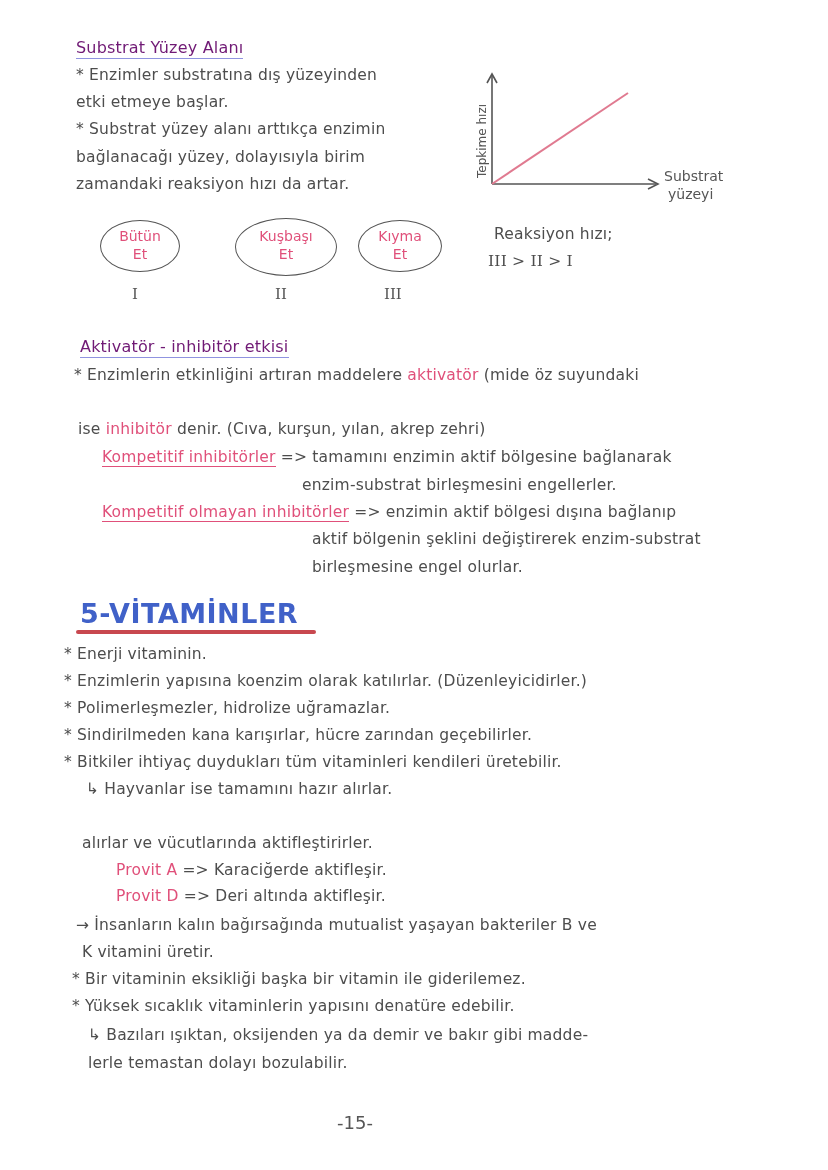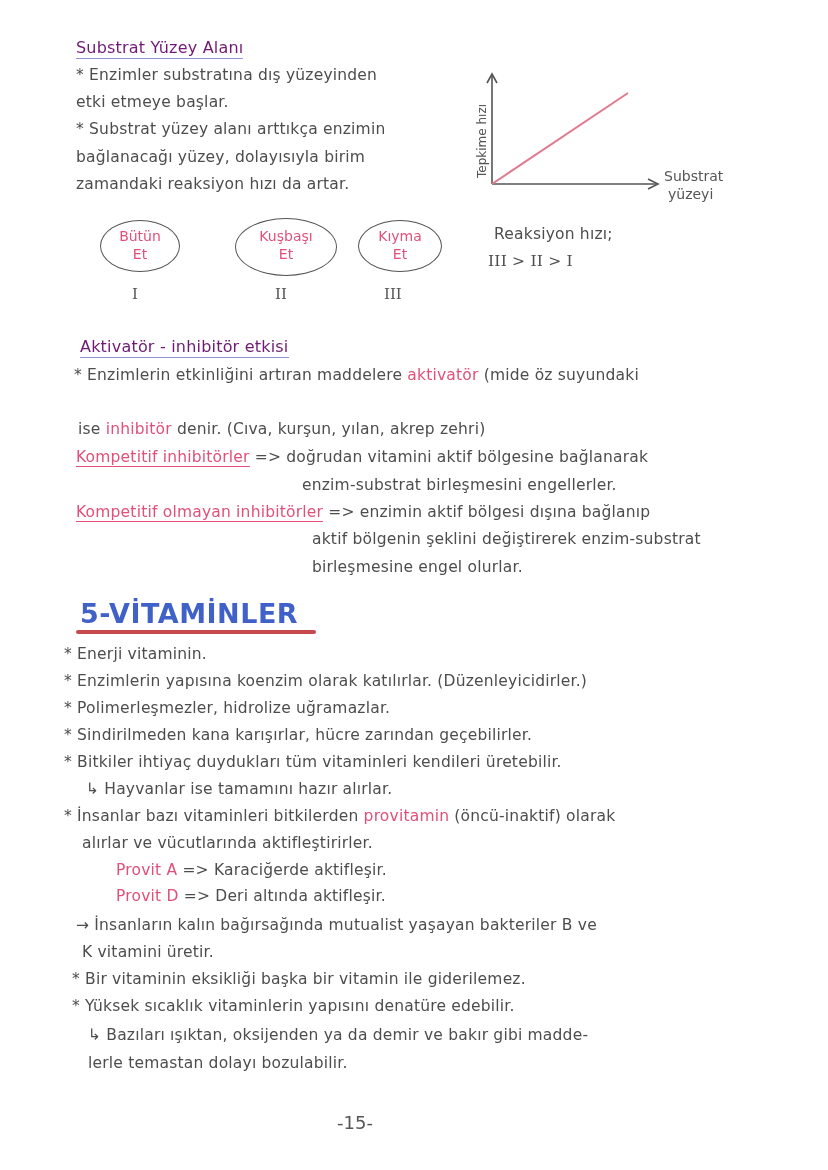--- a/index.html
+++ b/index.html
@@ -6,21 +6,21 @@
   body {
     width: 828px; height: 1170px; background: #ffffff; position: relative;
     overflow: hidden; color: #4a4a4a;
     font-family: "DejaVu Sans", sans-serif;
   }
   .page { position: absolute; inset: 0; }
   .t { position: absolute; white-space: nowrap; font-size: 15.5px; letter-spacing: 0.2px; color: #4d4d4d; }
   .heading { color: #701a75; font-size: 16px; }
   .heading-ul { border-bottom: 1.5px solid #8f93e0; padding-bottom: 1px; }
   .pink { color: #e0507a; }
-  .pink-ul { border-bottom: 1.5px solid #e0507a; }
+  .pink-ul { border-bottom: 1.5px solid #e0507a; margin-left: 26px; }
   .big-title {
     position: absolute; left: 80px; top: 598px; font-family: "DejaVu Sans", sans-serif;
     font-weight: bold; font-size: 27px; color: #4061c8; letter-spacing: 0.5px;
   }
   .big-title-ul { position: absolute; left: 76px; top: 630px; width: 240px; height: 4px; background: #c8484f; border-radius: 2px; }
   .ellipse { position: absolute; border: 1.6px solid #555; border-radius: 50%; }
   .ellipse .lbl { position: absolute; left: 0; right: 0; text-align: center; color: #e0507a; font-size: 14px; line-height: 17px; }
   .roman { position: absolute; font-family: "DejaVu Serif", serif; font-size: 15px; color: #555; }
   .page-num { position: absolute; left: 337px; top: 1112px; font-size: 18px; color: #555; }
   svg text { font-family: "DejaVu Sans", sans-serif; }
@@ -73,43 +73,40 @@
   <div class="t heading heading-ul" style="left:80px;top:337px;">Aktivatör - inhibitör etkisi</div>
   <div class="t" style="left:74px;top:366px;">
     <span>* Enzimlerin etkinliğini artıran maddelere </span><span class="pink">aktivatör</span><span> (mide öz suyundaki</span>
   </div>
   <div class="t" style="left:78px;top:420px;">
     <span>ise </span><span class="pink">inhibitör</span><span> denir. (Cıva, kurşun, yılan, akrep zehri)</span>
   </div>
   <div class="t" style="left:76px;top:448px;">
     <span class="pink pink-ul">Kompetitif inhibitörler</span>
     <span>=&gt;</span>
-    <span>doğrudan vitamini aktif bölgesine bağlanarak</span>
+    <span>tamamını enzimin aktif bölgesine bağlanarak</span>
   </div>
   <div class="t" style="left:302px;top:476px;">enzim-substrat birleşmesini engellerler.</div>
   <div class="t" style="left:76px;top:503px;">
     <span class="pink pink-ul">Kompetitif olmayan inhibitörler</span>
     <span>=&gt;</span>
     <span>enzimin aktif bölgesi dışına bağlanıp</span>
   </div>
   <div class="t" style="left:312px;top:530px;">aktif bölgenin şeklini değiştirerek enzim-substrat</div>
   <div class="t" style="left:312px;top:558px;">birleşmesine engel olurlar.</div>
 
   <div class="big-title">5-VİTAMİNLER</div>
   <div class="big-title-ul"></div>
 
   <div class="t" style="left:64px;top:645px;">* Enerji vitaminin.</div>
   <div class="t" style="left:64px;top:672px;">* Enzimlerin yapısına koenzim olarak katılırlar. (Düzenleyicidirler.)</div>
   <div class="t" style="left:64px;top:699px;">* Polimerleşmezler, hidrolize uğramazlar.</div>
   <div class="t" style="left:64px;top:726px;">* Sindirilmeden kana karışırlar, hücre zarından geçebilirler.</div>
   <div class="t" style="left:64px;top:753px;">* Bitkiler ihtiyaç duydukları tüm vitaminleri kendileri üretebilir.</div>
   <div class="t" style="left:86px;top:780px;">↳ Hayvanlar ise tamamını hazır alırlar.</div>
-  <div class="t" style="left:64px;top:807px;">
-    <span>* İnsanlar bazı vitaminleri bitkilerden </span><span class="pink">provitamin</span><span> (öncü-inaktif) olarak</span>
-  </div>
   <div class="t" style="left:82px;top:834px;">alırlar ve vücutlarında aktifleştirirler.</div>
   <div class="t" style="left:116px;top:861px;">
     <span class="pink">Provit A</span>
     <span>=&gt; Karaciğerde aktifleşir.</span>
   </div>
   <div class="t" style="left:116px;top:887px;">
     <span class="pink">Provit D</span>
     <span>=&gt; Deri altında aktifleşir.</span>
   </div>
   <div class="t" style="left:76px;top:916px;">→ İnsanların kalın bağırsağında mutualist yaşayan bakteriler B ve</div>

